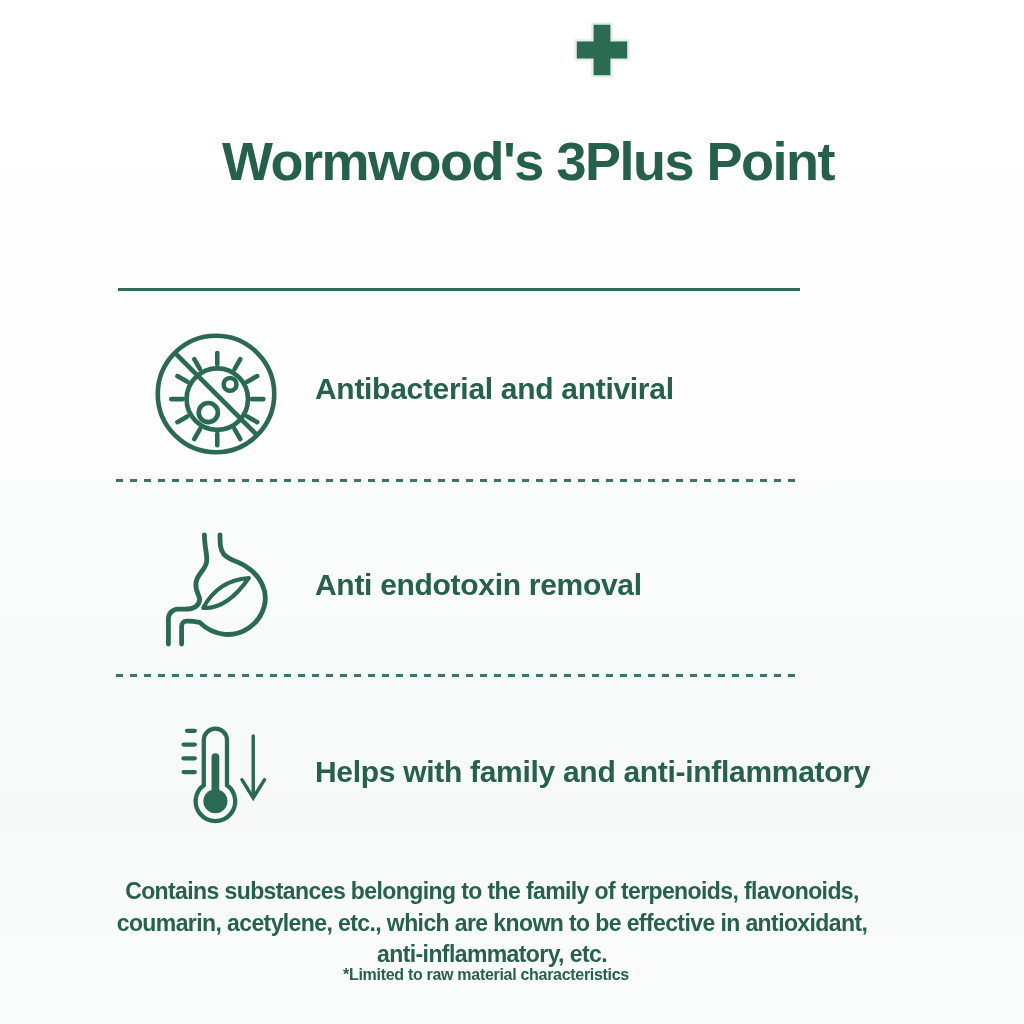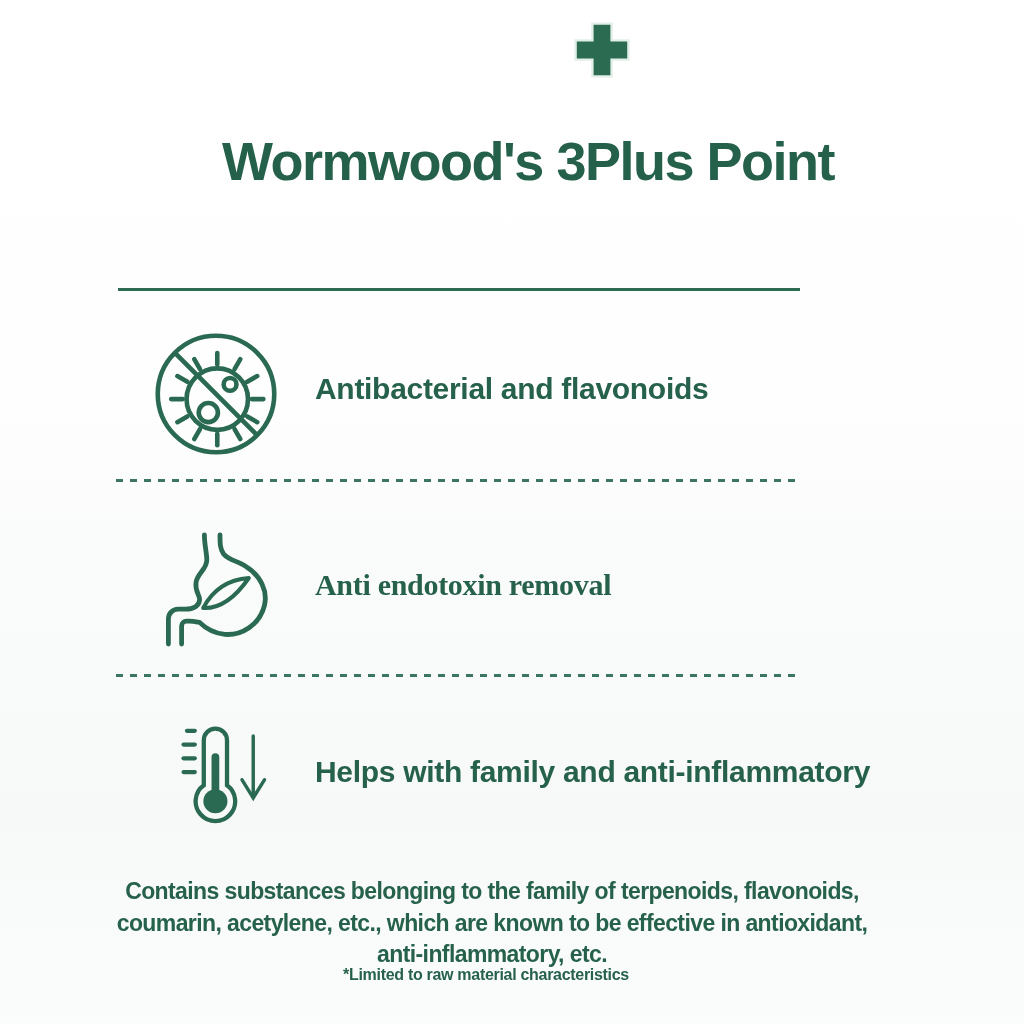--- a/index.html
+++ b/index.html
@@ -24,21 +24,21 @@
   }
   .dash-1{top:479px;}
   .dash-2{top:674px;}
   
   .benefit-label{
     font-size:30px;font-weight:bold;letter-spacing:-0.3px;color:#26614b;white-space:nowrap;
   }
   .icon-bacteria{left:152px;top:330px;width:128px;height:128px;}
   .label-1{left:315px;top:372px;}
   .icon-stomach{left:160px;top:530px;width:120px;height:120px;}
-  .label-2{left:315px;top:568px;font-family:Liberation Serif, serif;}
+  .label-2{left:315px;top:568px;}
   .icon-thermo{left:181px;top:722px;width:86px;height:107px;}
   .label-3{left:315px;top:755px;}
   
   .footer-desc{
     left:0;right:0;top:876px;text-align:center;transform:translateX(-20px);
     font-size:23px;font-weight:bold;letter-spacing:-0.6px;line-height:31.5px;color:#26614b;
   }
   .footer-note{
     left:0;right:0;top:966px;text-align:center;transform:translateX(-26px);
     font-size:16px;font-weight:bold;letter-spacing:-0.3px;color:#26614b;
@@ -72,21 +72,21 @@
     <line x1="27.6" y1="40.5" x2="19.8" y2="36"></line>
     <line x1="24" y1="54" x2="15" y2="54"></line>
     <line x1="27.6" y1="67.5" x2="19.8" y2="72"></line>
     <line x1="37.5" y1="77.4" x2="33" y2="85.2"></line>
     <line x1="51" y1="81" x2="51" y2="90"></line>
     <line x1="64.5" y1="77.4" x2="69" y2="85.2"></line>
     <line x1="74.4" y1="67.5" x2="82.2" y2="72"></line>
     <line x1="18.5" y1="18.5" x2="81.5" y2="81.5"></line>
   </svg>
 </div>
-<div class="abs benefit-label label-1">Antibacterial and flavonoids</div>
+<div class="abs benefit-label label-1">Antibacterial and antiviral</div>
 
 <div class="abs dashed-line dash-1"></div>
 
 <div class="abs icon-stomach">
   <svg viewBox="0 0 100 100" width="120" height="120" fill="none" stroke="#2b6a52" stroke-width="4" stroke-linecap="round" stroke-linejoin="round">
     <path d="M37,4 C37,13 39,19 39,25 C39,33 31,36 30,44 C29,51 33,54 33,58
              C33,63 28,66 21,66 L15,66 A8,8 0 0 0 7,74 L7,95"></path>
     <path d="M50,4 C50,11 50,16 53,20 C57,25 65,26 71,30 C84,38 90,51 87,63
              C83,79 68,88 54,87 C45,86 38,82 33,77 C30,76.5 27,76 24,76 L22,76
              A4,4 0 0 0 18,80 L18,95"></path>

